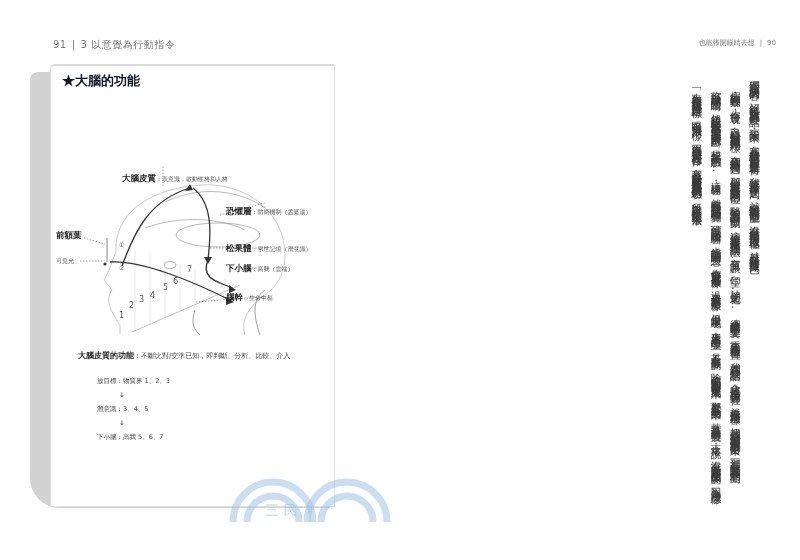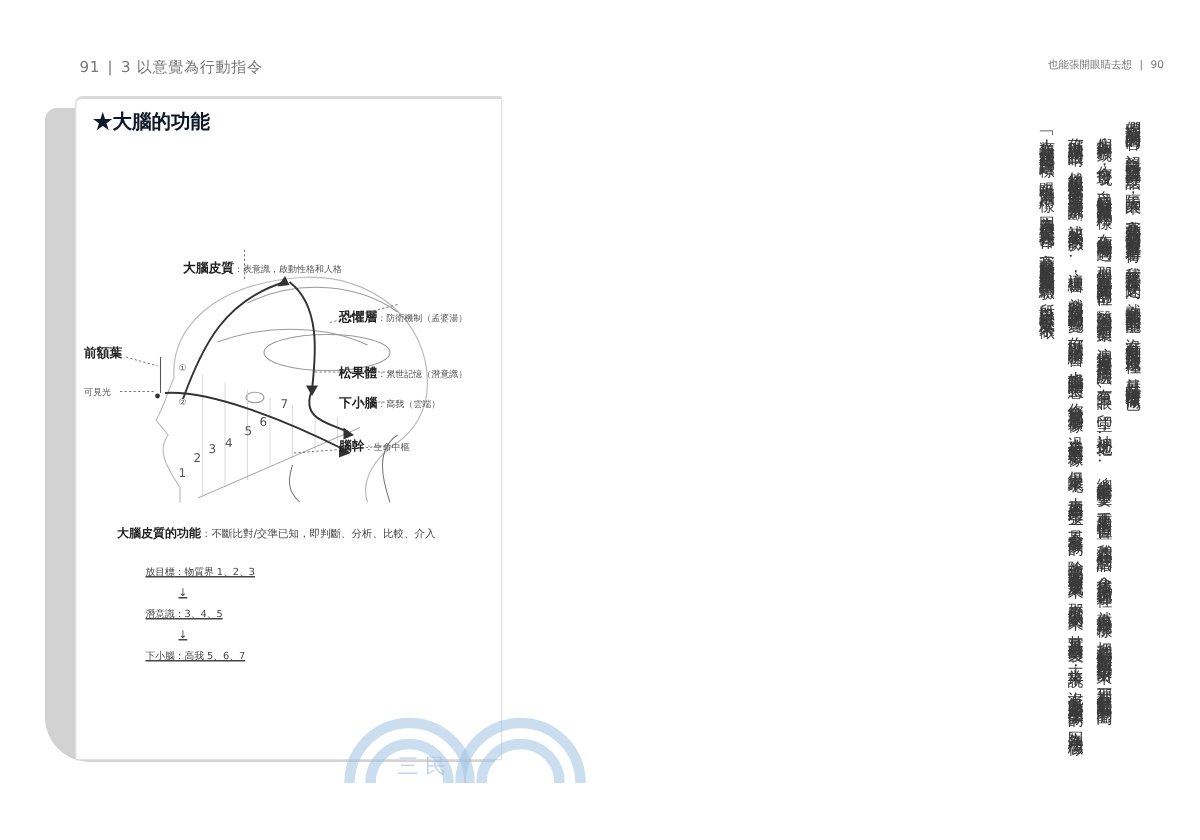--- a/index.html
+++ b/index.html
@@ -32,21 +32,21 @@
   }
   .diagram { position: absolute; left: 50px; top: 160px; width: 280px; height: 175px; }
   .lbl-bold { font-weight: bold; font-size: 8.5px; fill: #222; font-family: "DejaVu Sans", sans-serif; }
   .lbl-small { font-size: 6px; fill: #555; font-family: "DejaVu Sans", sans-serif; }
   .func-line {
     position: absolute; left: 66px; top: 350px; font-size: 7px; color: #444; white-space: nowrap;
     font-family: "DejaVu Sans", sans-serif;
     margin-left: 12px;
   }
   .func-line b { font-size: 8px; color: #222; }
-  .flow { position: absolute; left: 97px; top: 374px; font-size: 6.5px; color: #444; font-family: "DejaVu Sans", sans-serif; text-decoration: underline; }
+  .flow { position: absolute; left: 97px; top: 374px; font-size: 6.5px; color: #444; font-family: "DejaVu Sans", sans-serif; }
   .flow div { height: 14px; line-height: 14px; white-space: nowrap; }
   .flow .arrow { padding-left: 22px; font-size: 7px; }
   
   .vtext {
     position: absolute; top: 72px; right: 36px; height: 450px;
     writing-mode: vertical-rl; font-size: 10.6px; line-height: 19.2px; color: #3a3a3a;
     letter-spacing: 1.2px; font-family: "DejaVu Serif", serif;
   }
   .vtext p { margin: 0; }
   .vtext .indent { text-indent: 1em; }

